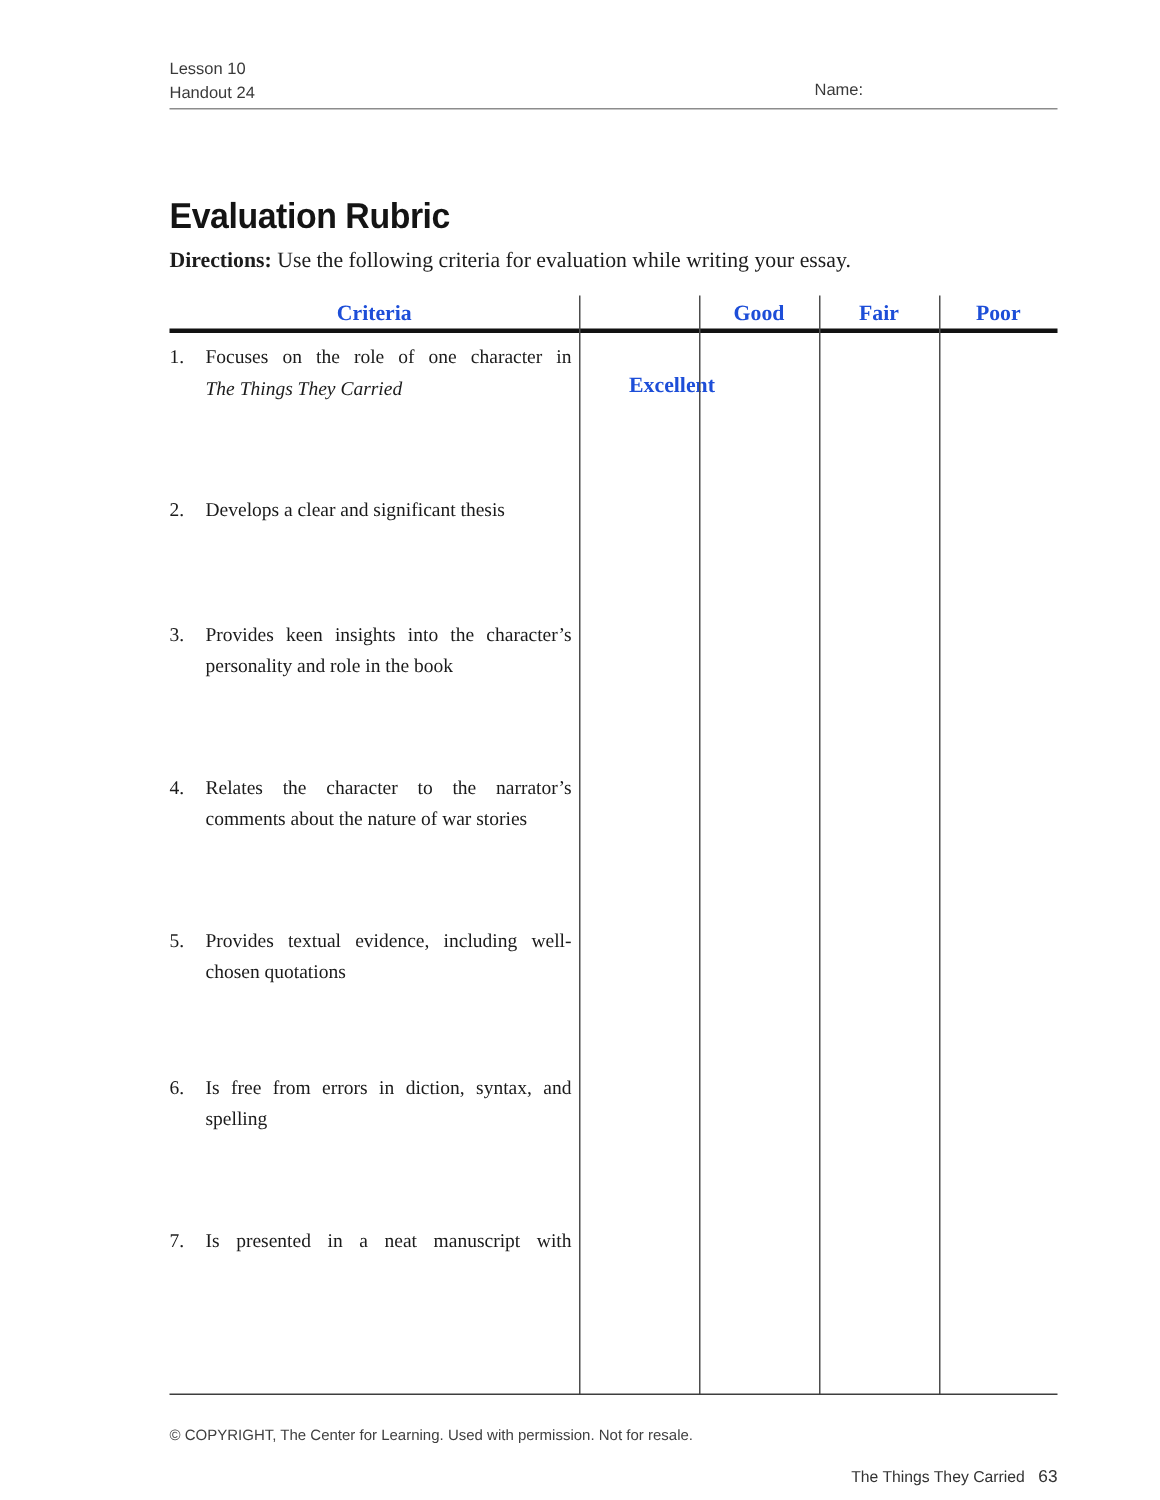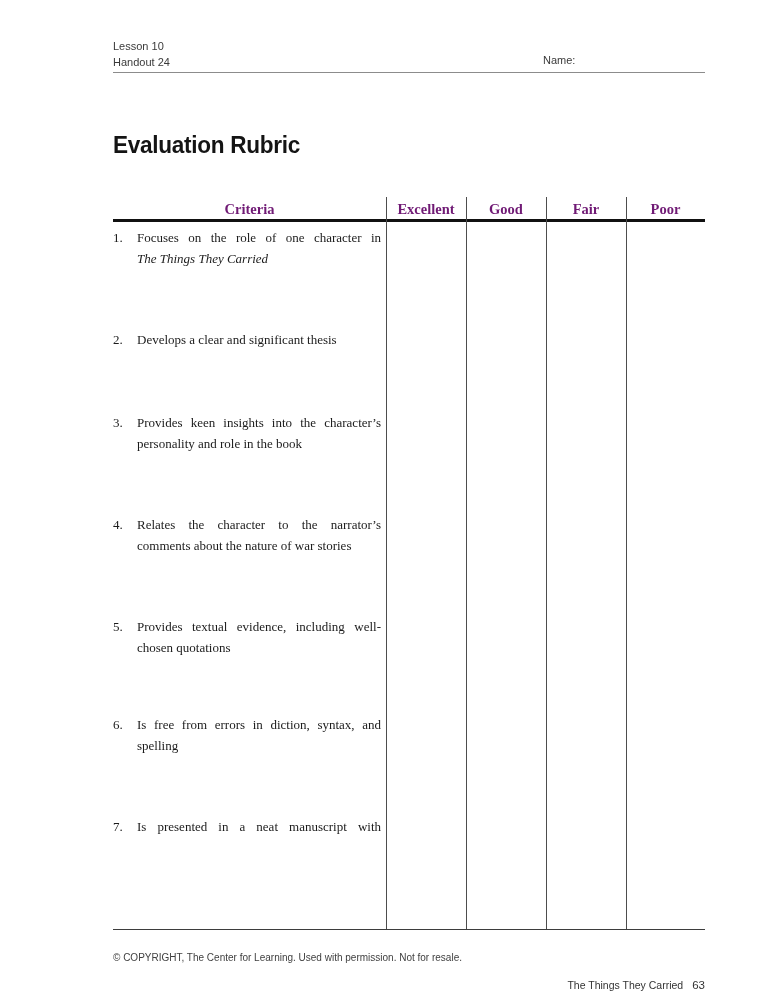--- a/index.html
+++ b/index.html
@@ -38,25 +38,25 @@
     white-space: nowrap;
   }
   .directions {
     position: absolute; left: 113px; top: 166px; width: 592px;
     font-size: 14.5px; color: #1c1c1c;
   }
   .directions b { font-weight: bold; }
   
   .th {
     position: absolute; top: 200px; height: 18px;
-    font-size: 14.5px; font-weight: bold; color: #701a75;
+    font-size: 14.5px; font-weight: bold; color: #1d4ed8;
     text-align: center; line-height: 18px;
   }
   .th.c0 { left: 113px; width: 273px; }
-  .th.c1 { left: 386px; width: 80px; }
+  .th.c1 { left: 408px; width: 80px; margin-top: 48px; }
   .th.c2 { left: 466px; width: 80px; }
   .th.c3 { left: 546px; width: 80px; }
   .th.c4 { left: 626px; width: 79px; }
   .thick-rule {
     position: absolute; left: 113px; top: 219px; width: 592px; height: 2.5px;
     background: #111111;
   }
   .vline {
     position: absolute; top: 197px; width: 1px; height: 733px;
     background: #4d4d4d;
@@ -106,20 +106,21 @@
 <div class="page">
 
   <div class="hdr-left">
     <div>Lesson 10</div>
     <div>Handout 24</div>
   </div>
   <div class="name-label">Name:</div>
   <div class="hdr-rule"></div>
 
   <div class="doc-title">Evaluation Rubric</div>
+  <div class="directions"><b>Directions:</b> <span>Use the following criteria for evaluation while writing your essay.</span></div>
 
   <div class="th c0">Criteria</div>
   <div class="th c1">Excellent</div>
   <div class="th c2">Good</div>
   <div class="th c3">Fair</div>
   <div class="th c4">Poor</div>
 
   <div class="thick-rule"></div>
   <div class="vline v1"></div>
   <div class="vline v2"></div>

